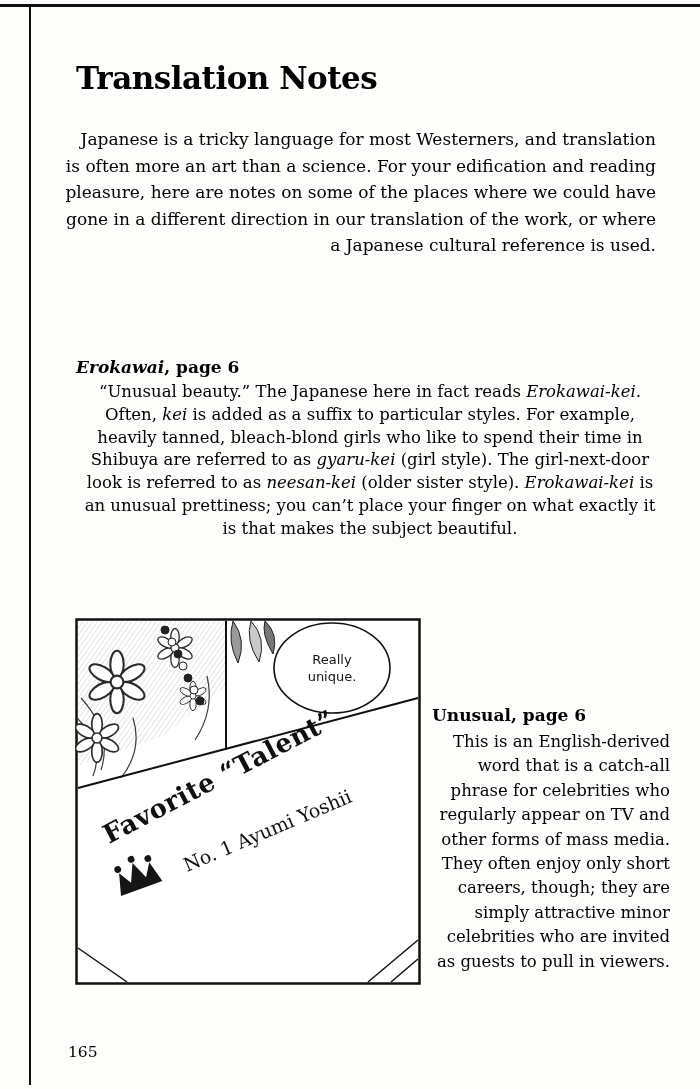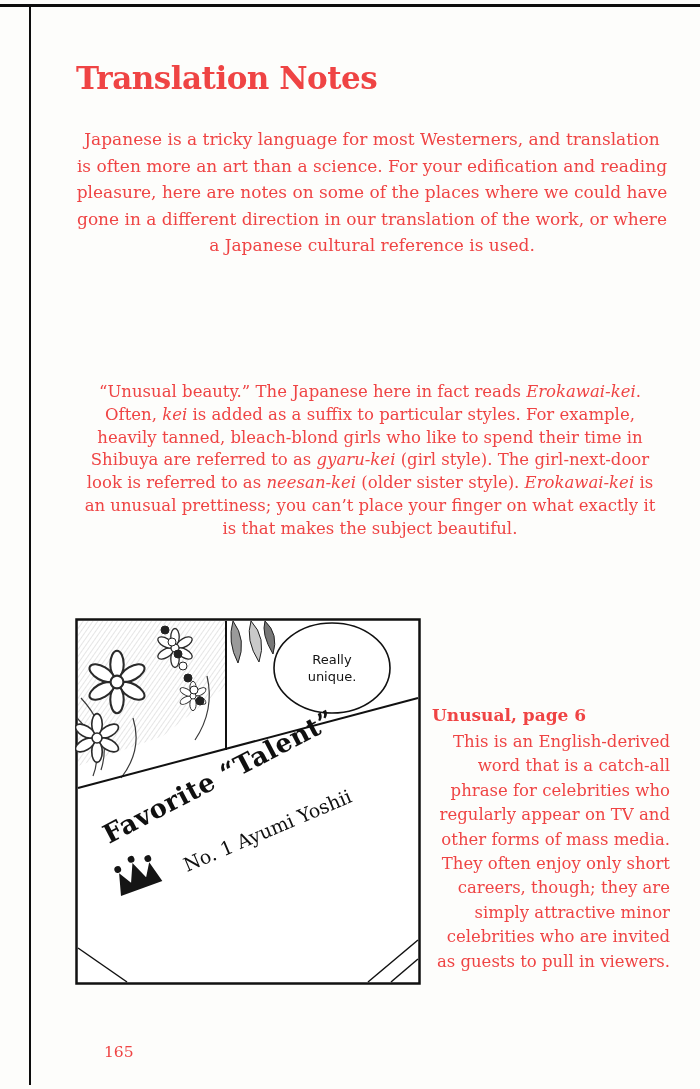--- a/index.html
+++ b/index.html
@@ -3,39 +3,39 @@
 <meta charset="utf-8">
 <style>
   * { margin: 0; padding: 0; box-sizing: border-box; }
   html, body { background: #ffffff; }
   .page {
     position: relative;
     width: 700px;
     height: 1089px;
     margin: 0 auto;
     background: #fdfdfb;
-    color: #ef4444;
+    color: #000000;
     font-family: "DejaVu Serif", serif;
     overflow: hidden;
   }
   .edge-top {
     position: absolute; left: 0; top: 4px; width: 100%; height: 3px;
     background: #0d0d0d;
   }
   .edge-left {
     position: absolute; left: 29px; top: 4px; width: 2px; height: 1081px;
     background: #0d0d0d;
   }
   .title {
     position: absolute; left: 76px; top: 60px;
     font-size: 31px; font-weight: bold; letter-spacing: -0.5px;
   }
   .intro {
-    position: absolute; left: 76px; top: 126px; width: 592px;
-    font-size: 17px; line-height: 1.56; text-align: center;
+    position: absolute; left: 64px; top: 126px; width: 592px;
+    font-size: 17px; line-height: 1.56; text-align: right;
   }
   .note-heading { position: absolute; font-size: 17px; font-weight: bold; }
   .note-heading em { font-style: italic; }
   .h-erokawai { left: 76px; top: 357px; }
   .h-talent  { left: 432px; top: 705px; }
   .erokawai-body {
     position: absolute; left: 76px; top: 381px; width: 588px;
     font-size: 16.5px; line-height: 1.38; text-align: center;
   }
   .talent-body {
@@ -51,35 +51,35 @@
     font-family: "DejaVu Serif", serif;
     font-size: 26px; font-weight: bold; fill: #101010; letter-spacing: 0.5px;
   }
   .sign-subtitle {
     font-family: "DejaVu Serif", serif;
     font-size: 19px; fill: #101010;
   }
   .page-number {
     position: absolute; left: 68px; top: 1043px;
     font-size: 15.5px;
-    margin-left: 36px;
   }
 </style>
 </head>
 <body>
 
 <div class="page">
 
   <div class="edge-top"></div>
   <div class="edge-left"></div>
 
   <h1 class="title">Translation Notes</h1>
 
   <p class="intro">Japanese is a tricky language for most Westerners, and translation is often more an art than a science. For your edification and reading pleasure, here are notes on some of the places where we could have gone in a different direction in our translation of the work, or where a Japanese cultural reference is used.</p>
 
+  <h2 class="note-heading h-erokawai"><em>Erokawai</em><span>, page 6</span></h2>
 
   <p class="erokawai-body"><span>“Unusual beauty.” The Japanese here in fact reads </span><i>Erokawai-kei</i><span>. Often, </span><i>kei</i><span> is added as a suffix to particular styles. For example, heavily tanned, bleach-blond girls who like to spend their time in Shibuya are referred to as </span><i>gyaru-kei</i><span> (girl style). The girl-next-door look is referred to as </span><i>neesan-kei</i><span> (older sister style). </span><i>Erokawai-kei</i><span> is an unusual prettiness; you can’t place your finger on what exactly it is that makes the subject beautiful.</span></p>
 
   <svg class="panel" viewBox="0 0 346 367" xmlns="http://www.w3.org/2000/svg">
     <defs>
       <pattern id="tone" width="4" height="4" patternUnits="userSpaceOnUse" patternTransform="rotate(35)">
         <rect width="4" height="4" fill="#ffffff"></rect>
         <line x1="0" y1="0" x2="0" y2="4" stroke="#aaaaaa" stroke-width="1.1"></line>
       </pattern>
       <g id="daisy" stroke="#2a2a2a" stroke-width="1.3" fill="#ffffff">

